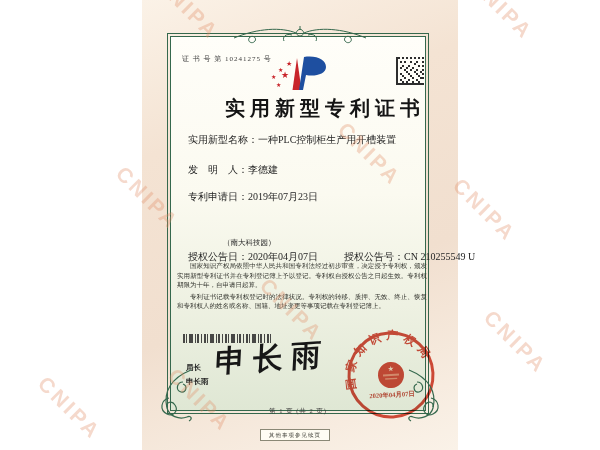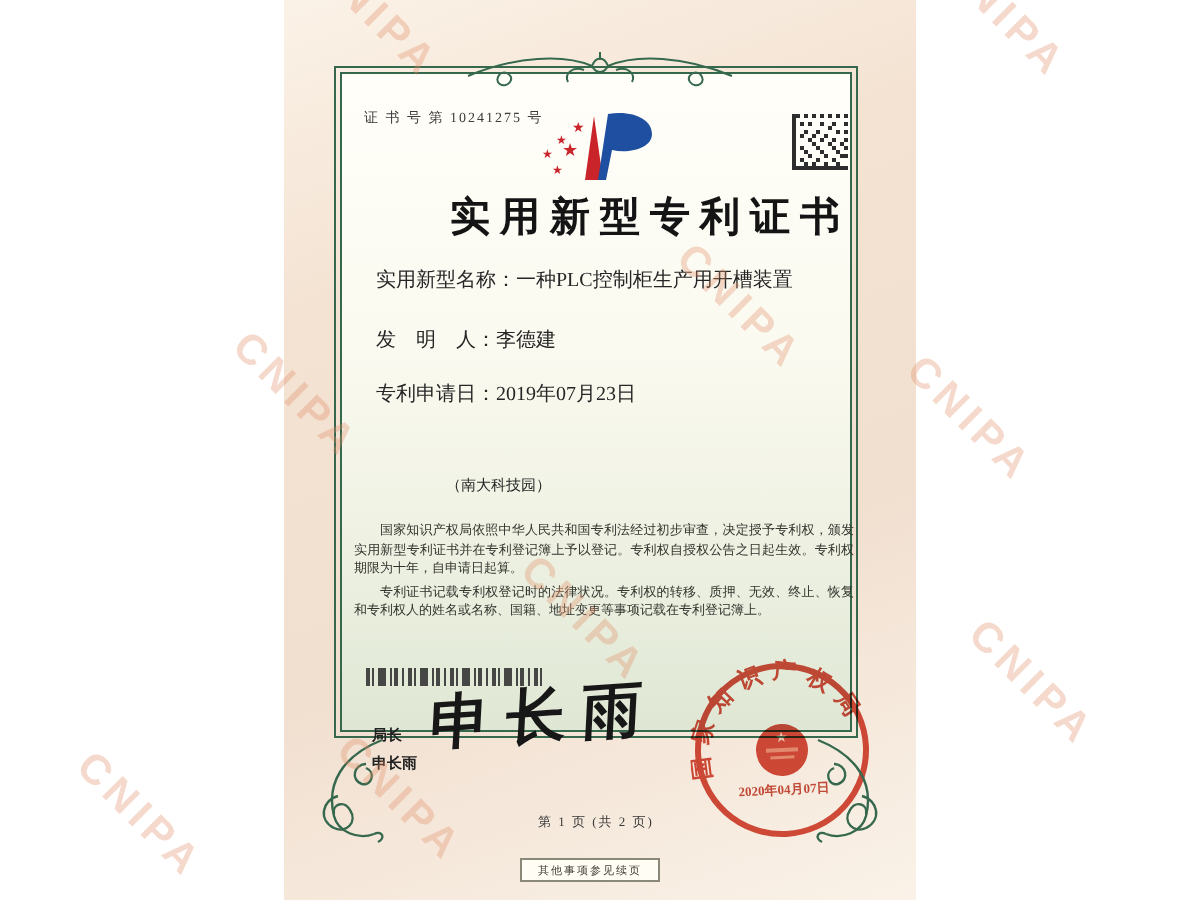--- a/index.html
+++ b/index.html
@@ -5,21 +5,21 @@
   * { margin:0; padding:0; box-sizing:border-box; }
   html,body { width:600px; height:450px; background:#ffffff; overflow:hidden;
               font-family:"Liberation Serif","DejaVu Serif",serif; }
   .stage { position:relative; width:600px; height:450px; background:#fff; }
 
   
   .photo { position:absolute; left:142px; top:0; width:316px; height:450px;
            background: linear-gradient(160deg,#fbf2e7 0%,#f4e3d3 28%,#f1dfcf 62%,#faf2e8 100%); }
 
   
-  .frame { position:absolute; left:25px; top:33px; width:262px; height:336px;
+  .frame { position:absolute; left:25px; top:33px; width:262px; height:381px;
            border:1px solid #35684d; }
   .frame-inner { position:absolute; inset:2px; border:1px solid #35684d;
            background: linear-gradient(180deg,#fffef9 0%,#fbfaf0 42%,#eef1e2 72%,#dfe7d4 100%); }
 
   
   .cert-no { position:absolute; left:11px; top:17px; font-size:7px; letter-spacing:1px; color:#3c3c3c; }
   .logo { position:absolute; left:100px; top:19px; width:56px; height:38px; }
   .qr { position:absolute; left:225px; top:20px; width:28px; height:28px; }
   .title { position:absolute; left:0; top:58px; width:100%; text-align:right;
            font-size:20px; font-weight:bold; letter-spacing:5px; color:#141414; }
@@ -134,20 +134,23 @@
         <div class="field f0">
           <span>实用新型名称：</span><span>一种PLC控制柜生产用开槽装置</span>
         </div>
         <div class="field f1">
           <span>发　明　人：</span><span>李德建</span>
         </div>
         <div class="field f3">
           <span>专利申请日：</span><span>2019年07月23日</span>
         </div>
         <div class="addr2">（南大科技园）</div>
+        <div class="field grant">
+          <span>授权公告日：</span><span>2020年04月07日</span><span class="gap"></span><span>授权公告号：</span><span>CN 210255549 U</span>
+        </div>
 
         <div class="paras">
           <p>国家知识产权局依照中华人民共和国专利法经过初步审查，决定授予专利权，颁发实用新型专利证书并在专利登记簿上予以登记。专利权自授权公告之日起生效。专利权期限为十年，自申请日起算。</p>
           <p>专利证书记载专利权登记时的法律状况。专利权的转移、质押、无效、终止、恢复和专利权人的姓名或名称、国籍、地址变更等事项记载在专利登记簿上。</p>
         </div>
 
         <div class="barcode"></div>
 
         <div class="signer">
           <div>局长</div>

